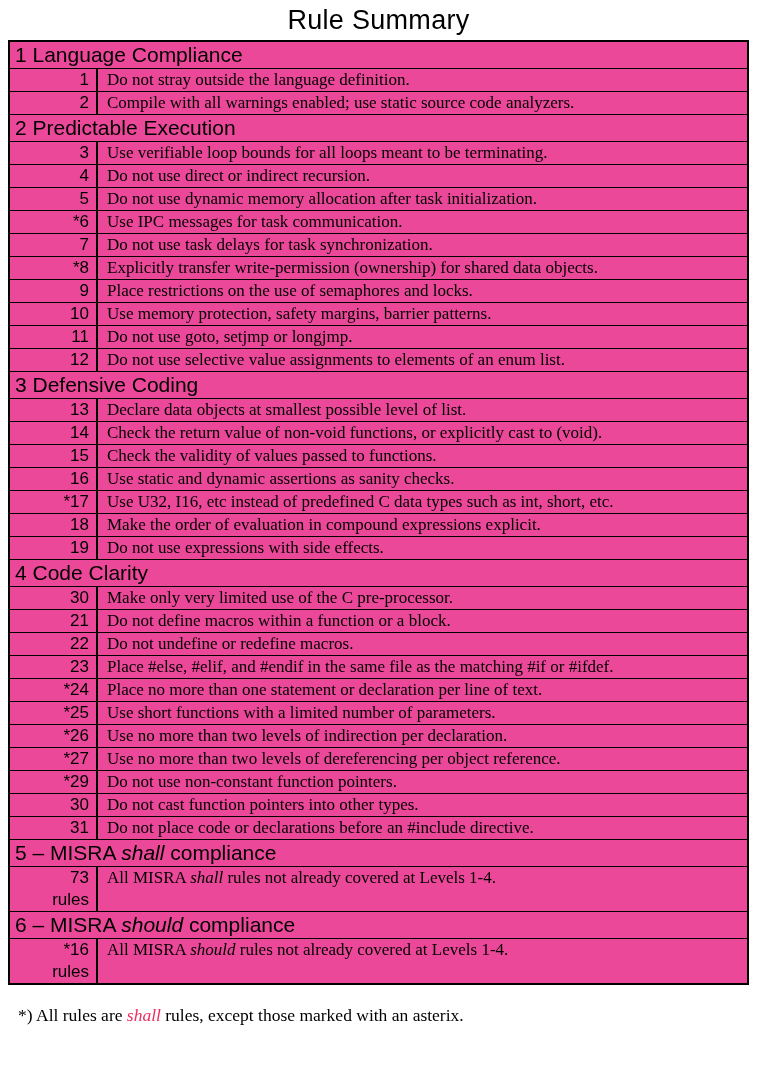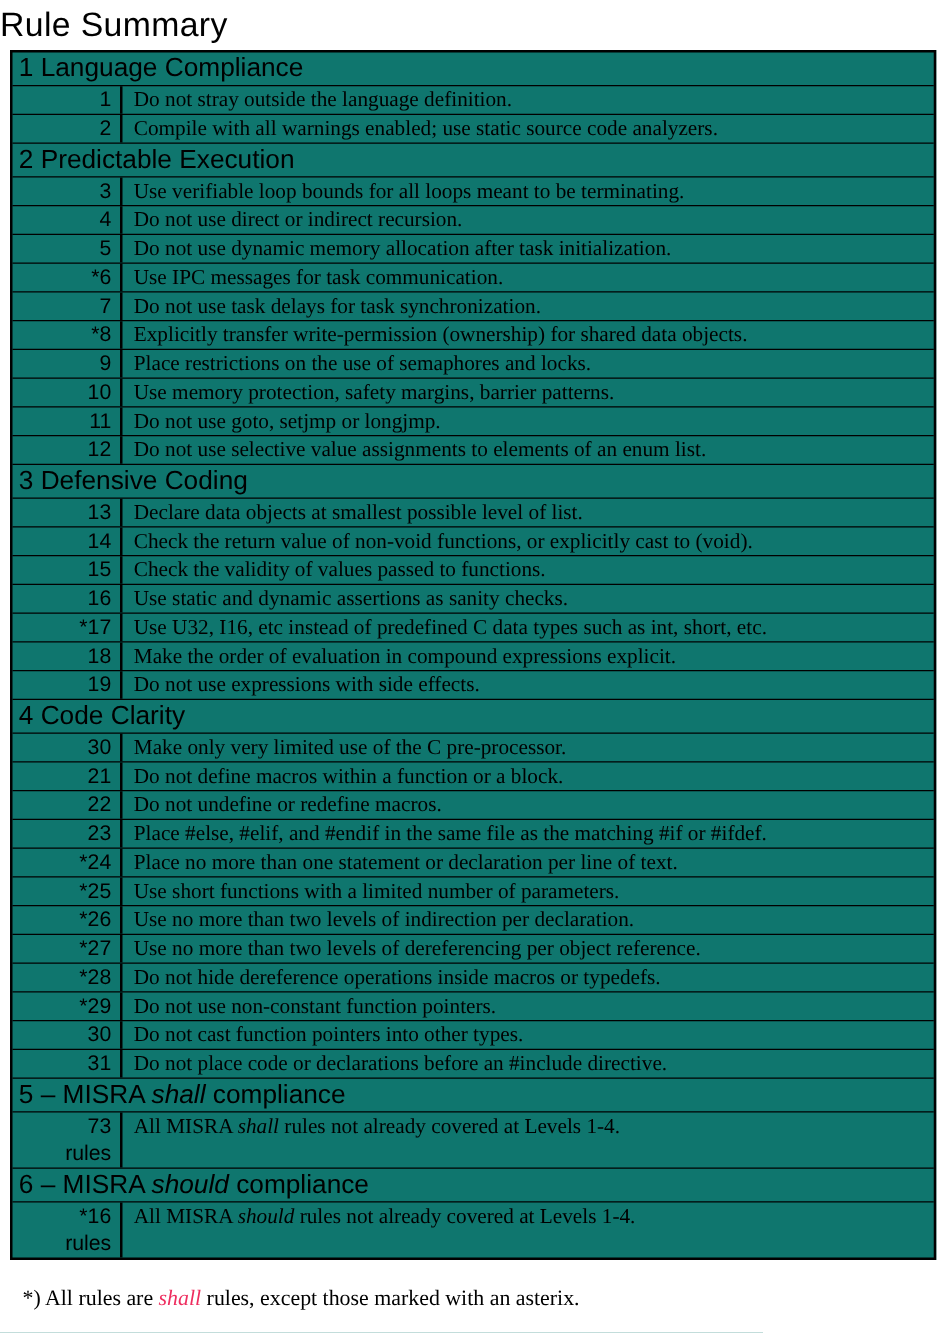--- a/index.html
+++ b/index.html
@@ -11,30 +11,30 @@
     font-family: "Liberation Sans", sans-serif;
     color: #000000;
     overflow: hidden;
   }
   .page {
     position: relative;
     width: 757px;
     height: 1066px;
   }
   .title {
-    text-align: left;
+    text-align: center;
     font-size: 27px;
     line-height: 36px;
     padding-top: 2px;
     letter-spacing: 0.3px;
   }
   .rule-table {
     margin: 2px 8px 12px 8px;
     border: 2px solid #000000;
-    background: #0f766e;
+    background: #ec4899;
   }
   .section-header {
     font-size: 21px;
     height: 26px;
     line-height: 26px;
     padding-left: 5px;
     border-top: 1.5px solid #000000;
     white-space: nowrap;
     overflow: hidden;
   }
@@ -199,24 +199,20 @@
       </div>
       <div class="rule-row single">
         <div class="num-cell"><span>*26</span></div>
         <div class="text-cell"><span>Use no more than two levels of indirection per declaration.</span></div>
       </div>
       <div class="rule-row single">
         <div class="num-cell"><span>*27</span></div>
         <div class="text-cell"><span>Use no more than two levels of dereferencing per object reference.</span></div>
       </div>
       <div class="rule-row single">
-        <div class="num-cell"><span>*28</span></div>
-        <div class="text-cell"><span>Do not hide dereference operations inside macros or typedefs.</span></div>
-      </div>
-      <div class="rule-row single">
         <div class="num-cell"><span>*29</span></div>
         <div class="text-cell"><span>Do not use non-constant function pointers.</span></div>
       </div>
       <div class="rule-row single">
         <div class="num-cell"><span>30</span></div>
         <div class="text-cell"><span>Do not cast function pointers into other types.</span></div>
       </div>
       <div class="rule-row single">
         <div class="num-cell"><span>31</span></div>
         <div class="text-cell"><span>Do not place code or declarations before an #include directive.</span></div>

